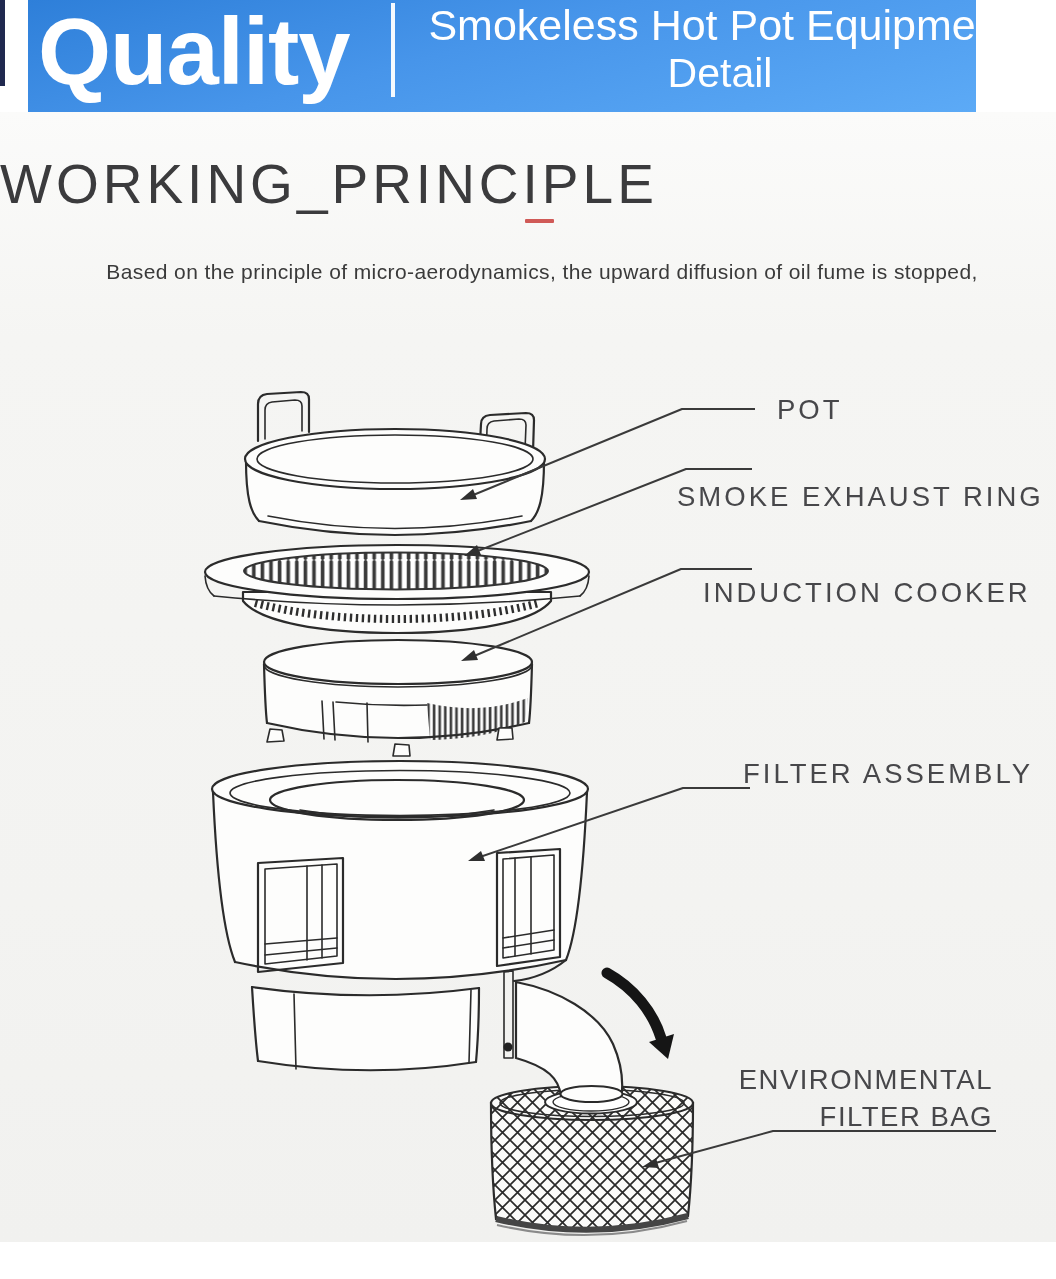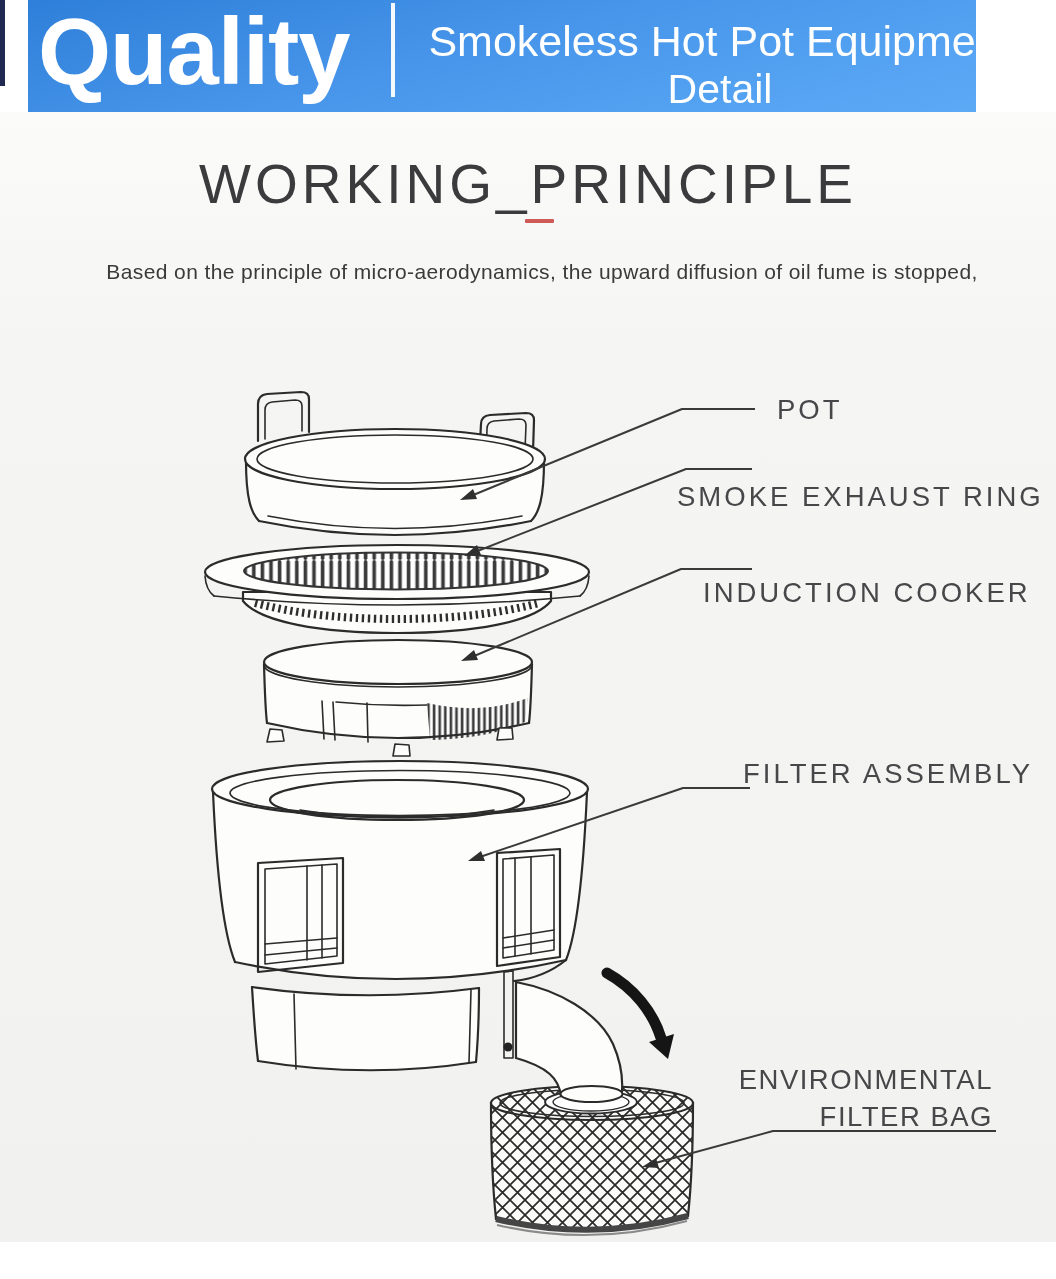--- a/index.html
+++ b/index.html
@@ -5,27 +5,27 @@
   html,body{margin:0;padding:0;background:#ffffff;}
   .page{position:relative;width:1056px;height:1279px;margin:0 auto;background:#ffffff;overflow:hidden;
         font-family:"Liberation Sans",sans-serif;}
   
   .edge-strip{position:absolute;left:0;top:0;width:5px;height:86px;background:#20294f;}
   .banner{position:absolute;left:28px;top:0;width:948px;height:112px;
           background:linear-gradient(165deg,#2e7fd9 0%,#4795ea 45%,#5caaf6 100%);}
   .brand{position:absolute;left:10px;top:-7px;color:#ffffff;font-weight:bold;
          font-size:94px;line-height:118px;letter-spacing:-1px;white-space:nowrap;}
   .banner-divider{position:absolute;left:363px;top:3px;width:4px;height:94px;background:rgba(255,255,255,.95);}
-  .banner-title{position:absolute;left:372px;top:17px;width:640px;text-align:center;color:#ffffff;}
+  .banner-title{position:absolute;left:372px;top:1px;width:640px;text-align:center;color:#ffffff;}
   .banner-title .t1{font-size:43px;line-height:48px;}
   .banner-title .t2{font-size:41px;line-height:48px;}
   
   .content-bg{position:absolute;left:0;top:112px;width:1056px;height:1130px;
               background:linear-gradient(180deg,#fbfbfa 0%,#f5f5f3 20%,#f3f3f1 70%,#f1f1ef 100%);}
-  .heading{position:absolute;left:0;top:152px;width:1056px;text-align:center;
+  .heading{position:absolute;left:0;top:152px;width:1056px;text-align:left;
            font-size:55px;letter-spacing:4px;color:#3b3b3d;font-weight:400;}
   .red-dash{position:absolute;left:525px;top:219px;width:29px;height:4px;background:#d05a57;border-radius:1px;}
   .intro{position:absolute;left:14px;top:250px;width:1056px;text-align:center;color:#3a3a3a;
          font-size:21px;line-height:43px;letter-spacing:.4px;}
   .diagram-svg{position:absolute;left:0;top:0;width:1056px;height:1279px;}
   .bottom-strip{position:absolute;left:0;top:1242px;width:1056px;height:37px;background:#ffffff;}
   
   svg *{vector-effect:none;}
   .ln{fill:none;stroke:#2b2b2b;stroke-width:2.2;stroke-linecap:round;stroke-linejoin:round;}
   .ln-thin{fill:none;stroke:#2b2b2b;stroke-width:1.6;stroke-linecap:round;stroke-linejoin:round;}

